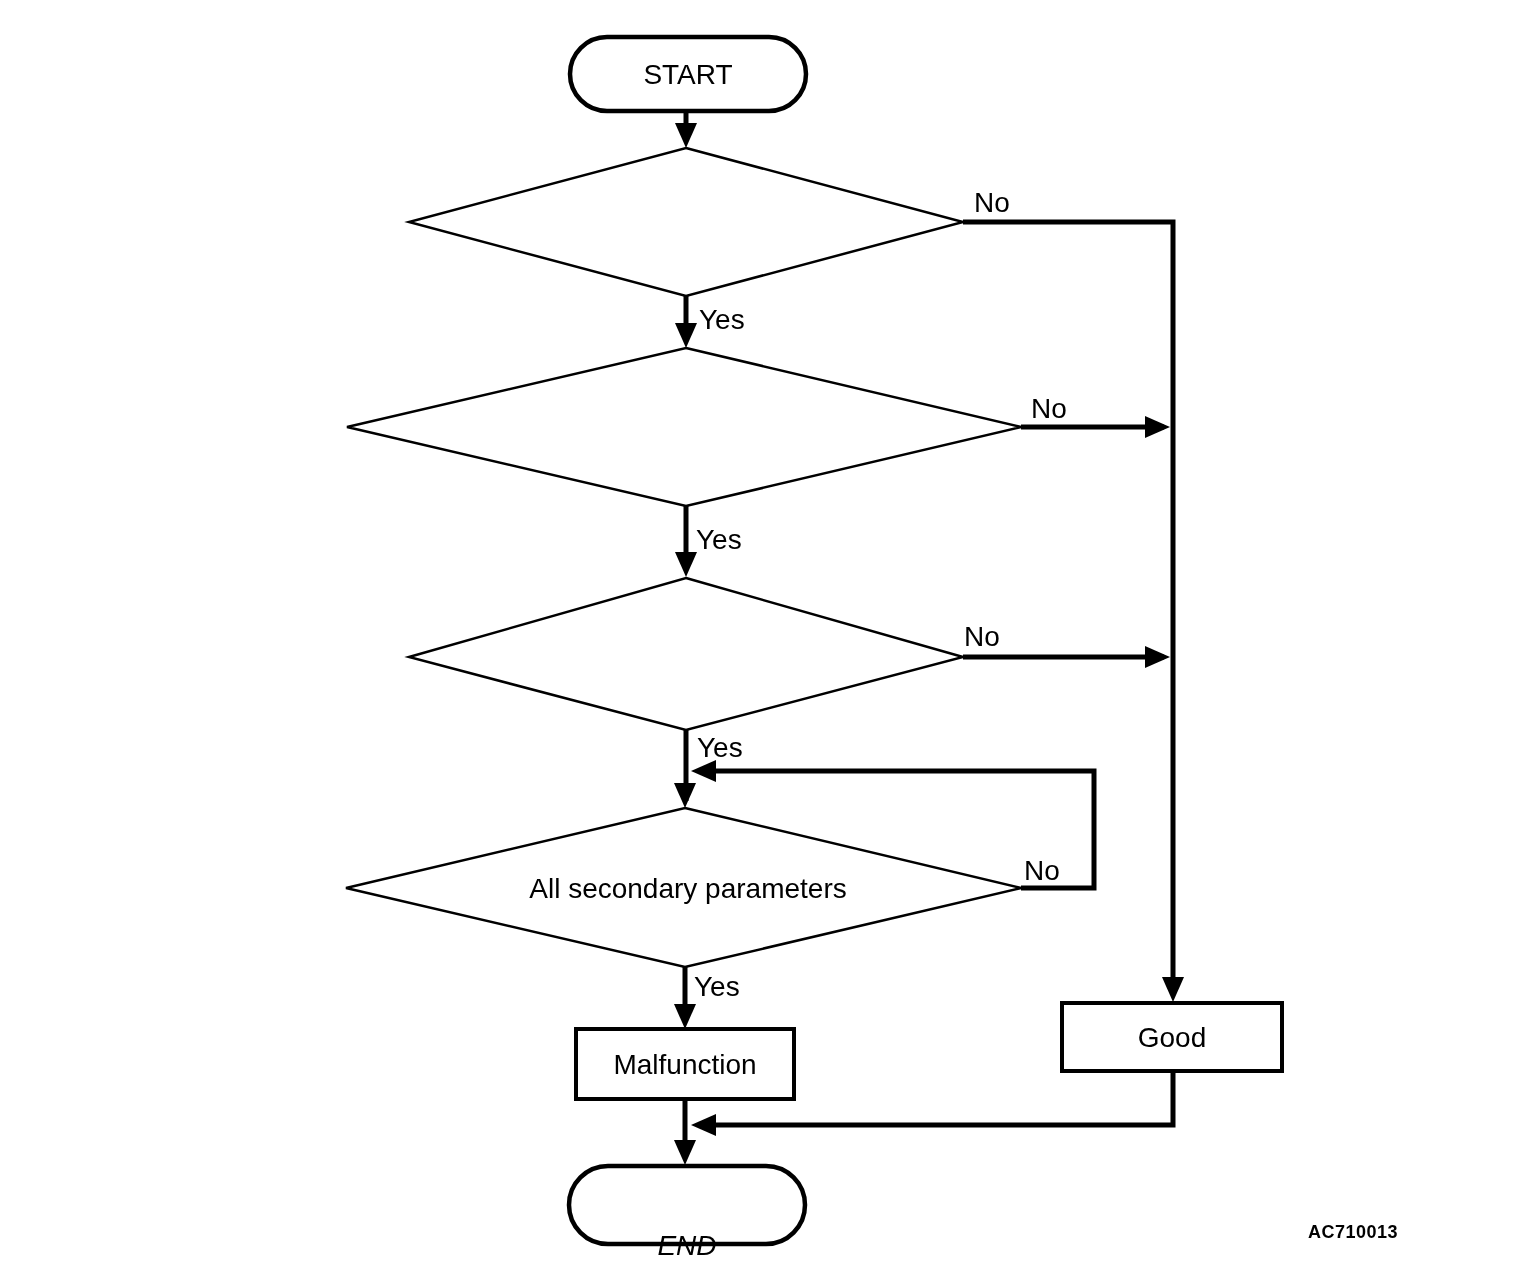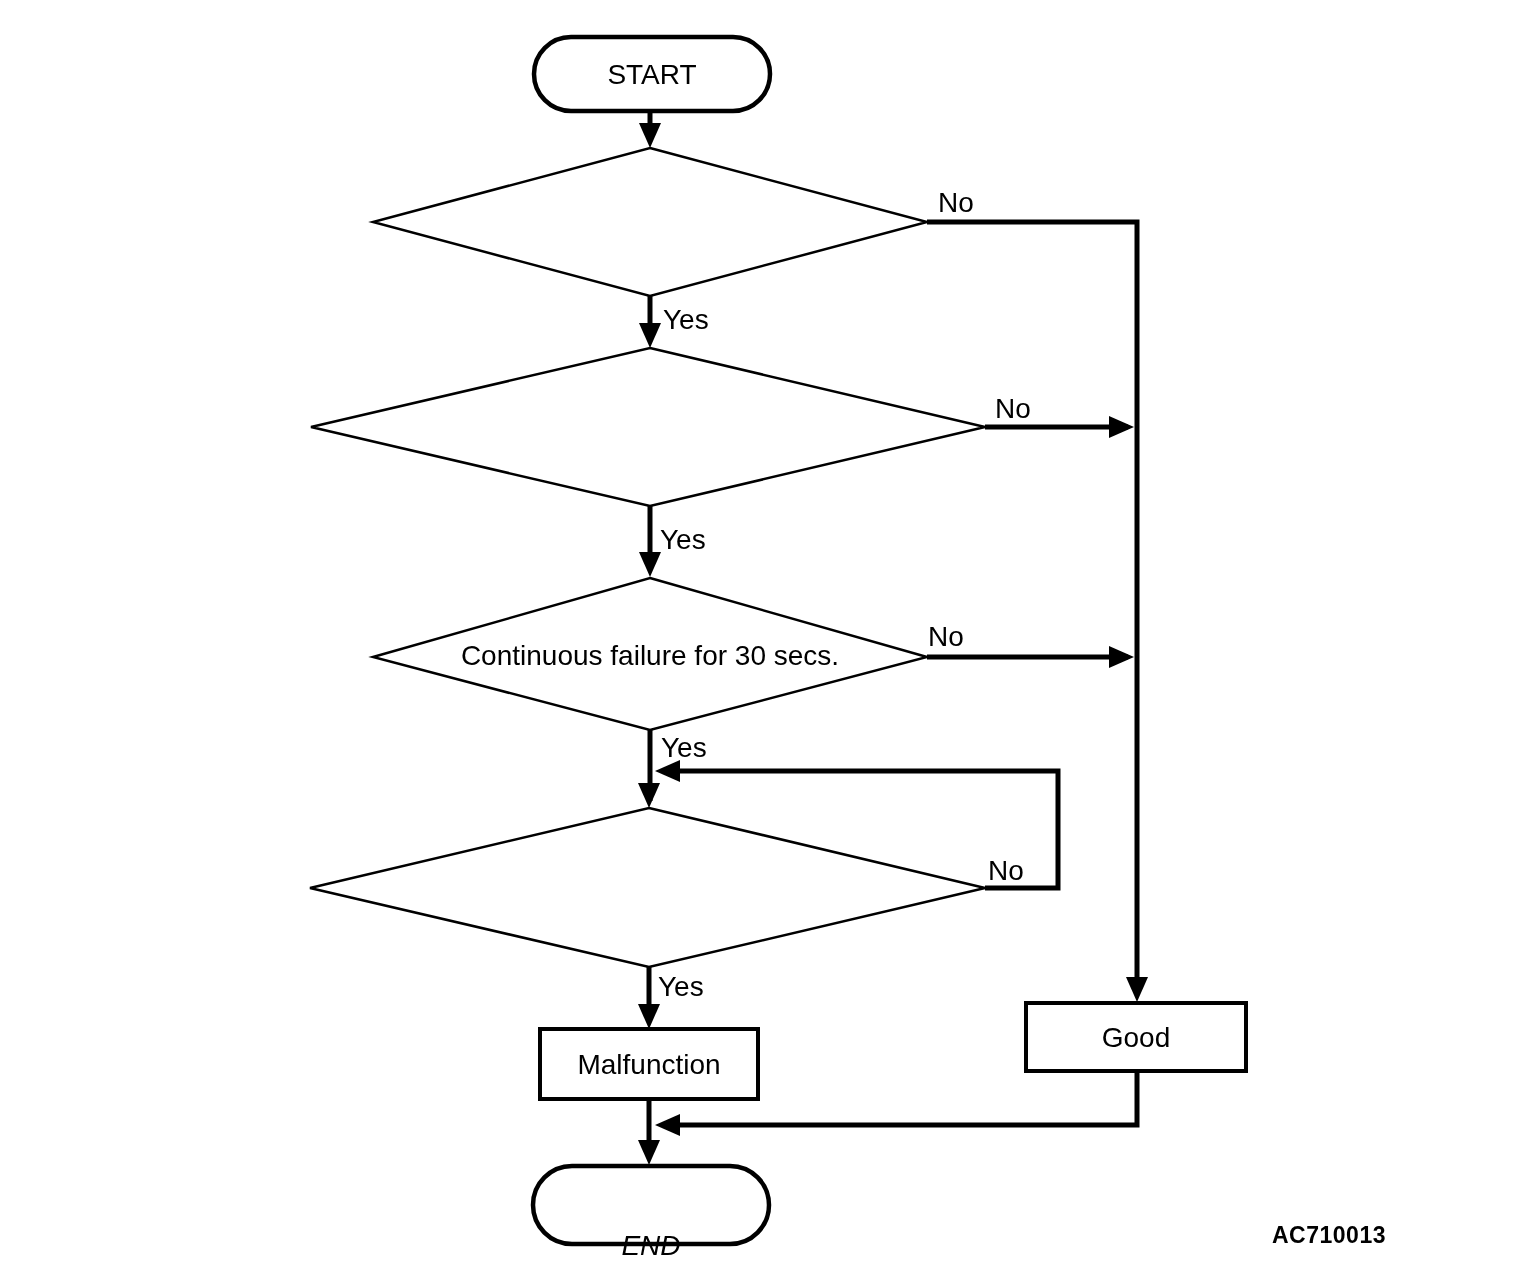--- a/index.html
+++ b/index.html
@@ -2,33 +2,34 @@
 <html><head>
 <meta charset="utf-8">
 <style>
   html,body{margin:0;padding:0;background:#ffffff;}
   .canvas{
     position:relative;
     width:1388px;height:1284px;
     background:#ffffff;
     font-family:"Liberation Sans","DejaVu Sans",sans-serif;
     color:#000000;
+    margin-left:36px;
   }
   .canvas svg{position:absolute;left:0;top:0;}
   .lbl{
     position:absolute;
     font-size:28px;
     line-height:1.2;
     color:#000;
     white-space:nowrap;
   }
   .lbl.center{transform:translate(-50%,-50%);text-align:center;}
   .code{
     font-weight:bold;
-    font-size:23px;
+    font-size:18px;
     letter-spacing:0.5px;
   }
 </style>
 </head>
 <body>
 
 <div class="canvas">
 
   <svg width="1536" height="1284" viewBox="0 0 1536 1284">
 
@@ -76,23 +77,23 @@
     <rect x="540" y="1029" width="218" height="70" fill="#fff" stroke="#000" stroke-width="4"></rect>
     <rect x="1026" y="1003" width="220" height="68" fill="#fff" stroke="#000" stroke-width="4"></rect>
   </svg>
 
   <div class="lbl center" style="left:652px;top:75px;">START</div>
 
 
   <div class="lbl center" style="left:652px;top:427px;">
   </div>
 
-  <div class="lbl center" style="left:650px;top:656px;">Continuous failure for 30 secs.</div>
 
   <div class="lbl center" style="left:652px;top:889px;">
+    <div>All secondary parameters</div>
   </div>
 
   <div class="lbl center" style="left:649px;top:1065px;">Malfunction</div>
   <div class="lbl center" style="left:1136px;top:1038px;">Good</div>
   <div class="lbl center" style="left:651px;top:1246px;font-style:italic;">END</div>
 
   <div class="lbl" style="left:663px;top:303px;">Yes</div>
   <div class="lbl" style="left:660px;top:523px;">Yes</div>
   <div class="lbl" style="left:661px;top:731px;">Yes</div>
   <div class="lbl" style="left:658px;top:970px;">Yes</div>

